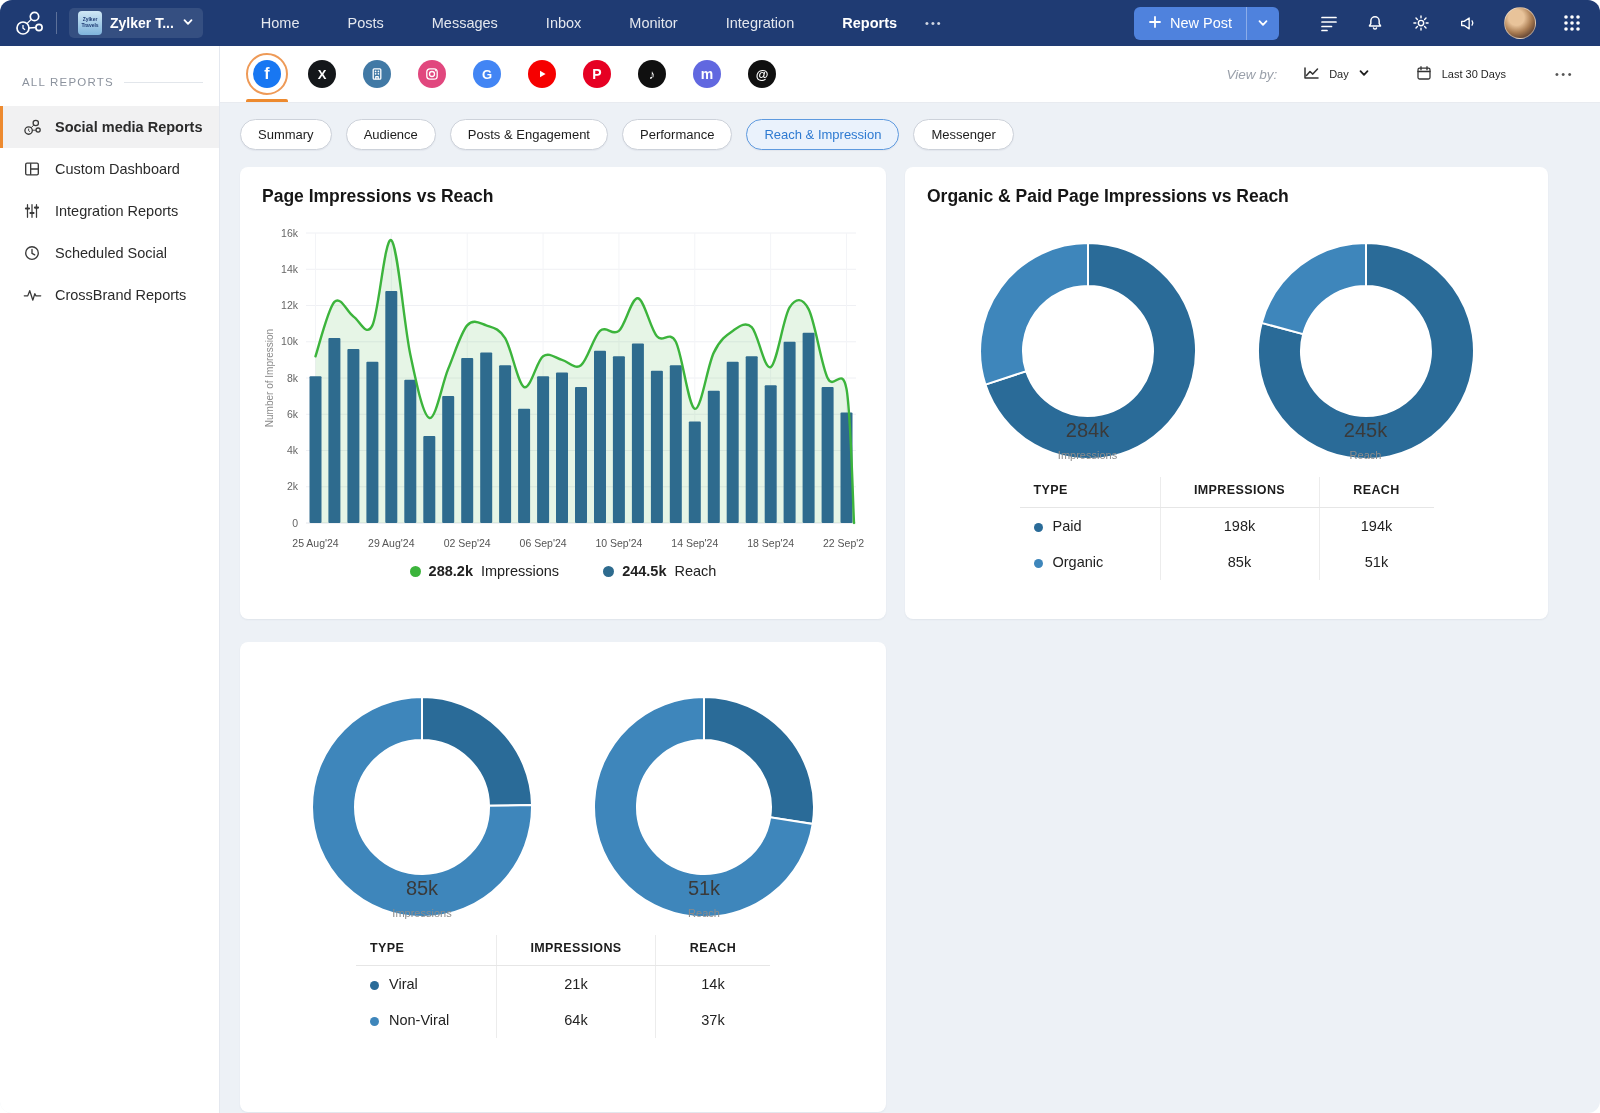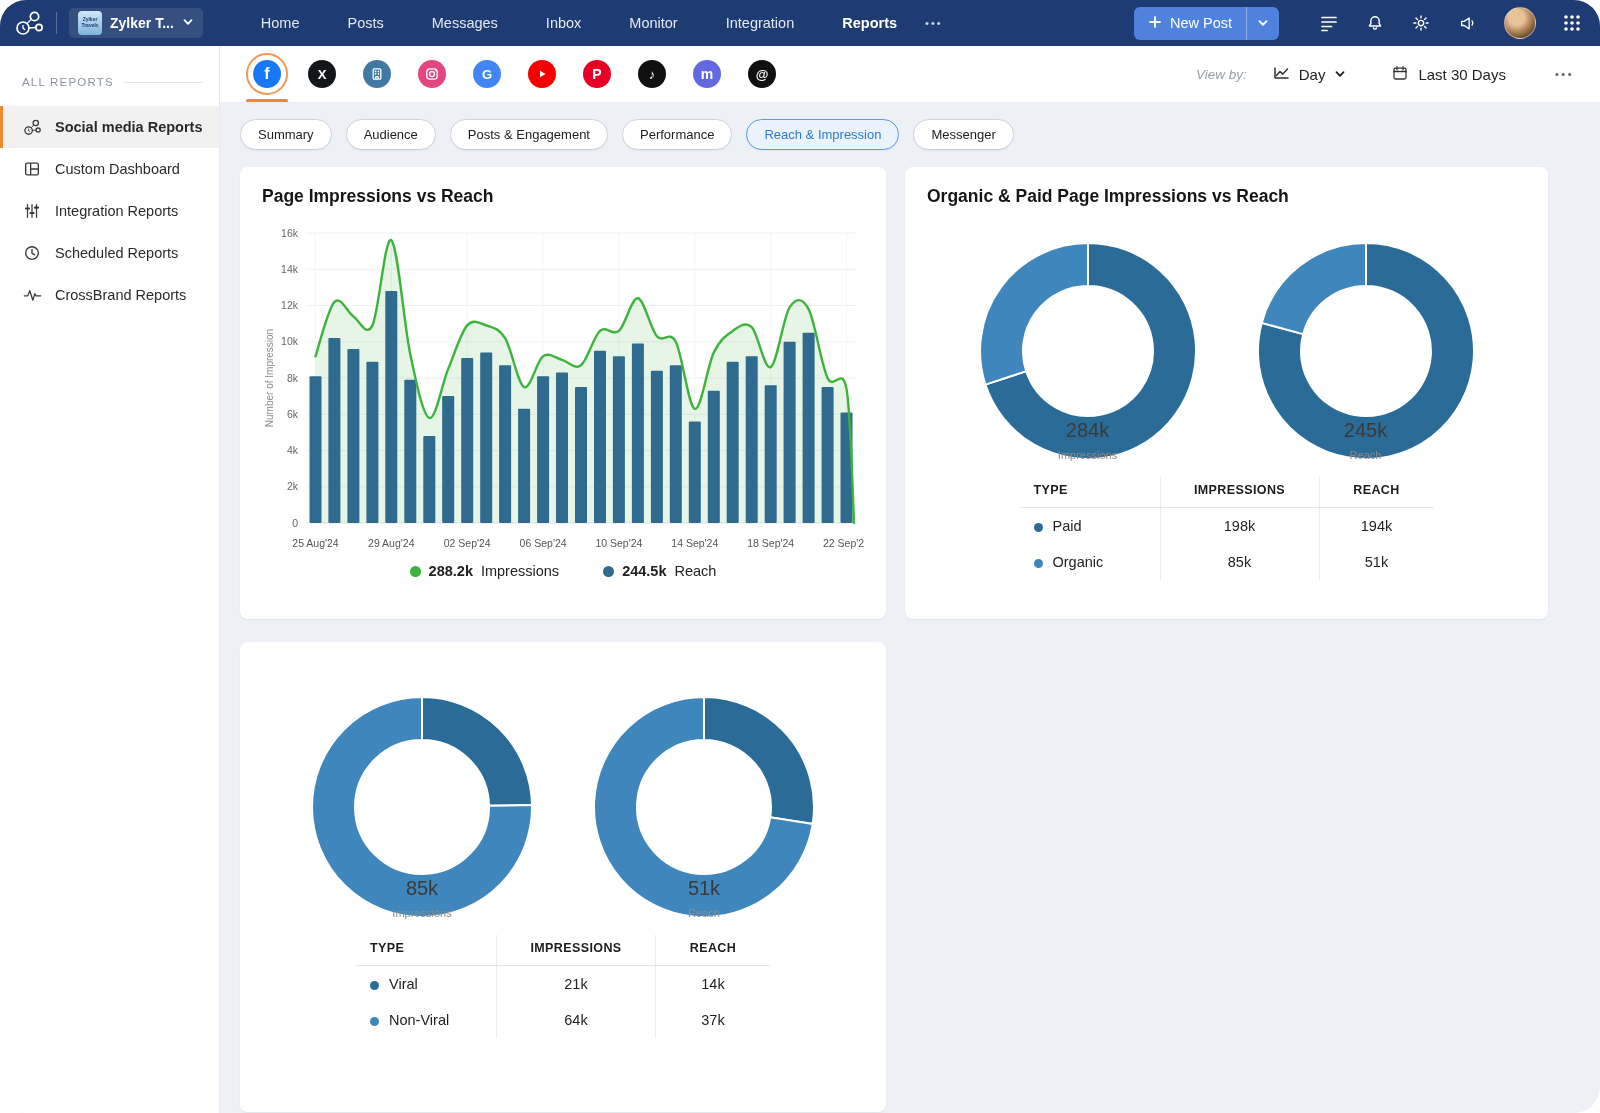--- a/index.html
+++ b/index.html
@@ -1,16 +1,16 @@
 <!DOCTYPE html>
 <html><head>
 <meta charset="utf-8">
 <style>
   html,body{margin:0;padding:0;background:#fff;}
-  .page{position:relative;width:1600px;height:1113px;border-radius:26px;overflow:hidden;
+  .page{position:relative;width:1600px;height:1113px;border-radius:12px;overflow:hidden;
         background:#EDF1F6;font-family:"Liberation Sans","DejaVu Sans",sans-serif;
         -webkit-font-smoothing:antialiased;}
   
   .navbar{height:46px;background:#1F3B73;display:flex;align-items:center;color:#fff;
           padding:0 18px 0 14px;box-sizing:border-box;}
   .nav-left{display:flex;align-items:center;gap:12px;}
   .logo{display:flex;align-items:center;cursor:pointer;}
   .nav-sep{width:1px;height:22px;background:rgba(255,255,255,.28);}
   .brand-chip{display:flex;align-items:center;gap:8px;background:rgba(255,255,255,.10);
           border:none;border-radius:5px;padding:3px 9px;color:#fff;cursor:pointer;font-family:inherit;}
@@ -51,21 +51,21 @@
   .channel{position:relative;width:46px;display:flex;align-items:center;justify-content:center;cursor:pointer;}
   .ring{width:38px;height:38px;border:2px solid transparent;border-radius:50%;
           display:flex;align-items:center;justify-content:center;}
   .channel.selected .ring{border-color:#EE9A57;}
   .channel.selected::after{content:"";position:absolute;bottom:0;left:2px;right:2px;height:3px;
           background:#ED8A2F;border-radius:2px 2px 0 0;}
   .channel-circle{width:28px;height:28px;border-radius:50%;display:flex;align-items:center;
           justify-content:center;color:#fff;font-weight:bold;}
   .channel-right{margin-left:auto;display:flex;align-items:center;}
   .viewby-label{font-style:italic;color:#9AA0AA;font-size:13.5px;margin-right:4px;}
-  .ctrl{display:flex;align-items:center;gap:9px;font-size:15px;color:#1f1f1f;cursor:pointer;
+  .ctrl{display:flex;align-items:center;gap:9px;font-size:11px;color:#1f1f1f;cursor:pointer;
           padding:0 22px;height:100%;background:none;border:none;font-family:inherit;}
   .vdiv{width:1px;background:#E7EAEF;}
   .more-btn{padding:0 26px;color:#555;font-size:11px;letter-spacing:2.5px;}
   
   .content{flex:1;padding:16px 0 0 20px;box-sizing:border-box;overflow:hidden;}
   .tabs{display:flex;gap:14px;margin-bottom:17px;}
   .tab{border:1px solid #CDD2DA;background:#fff;border-radius:17px;padding:7px 17px;font-size:13px;
           color:#1d1d1d;cursor:pointer;box-shadow:0 1px 1px rgba(30,40,70,.05);font-family:inherit;}
   .tab.active{color:#2E7AD1;border-color:#5E9ADF;background:#EAF2FC;}
   .cards-row{display:flex;gap:19px;align-items:flex-start;}
@@ -225,21 +225,21 @@
             </span>
             <span>Integration Reports</span>
           </div>
           <div class="side-item">
             <span class="side-icon">
               <svg width="18" height="18" viewBox="0 0 20 20" fill="none" stroke="#3a3a3a" stroke-width="1.5" stroke-linecap="round">
                 <circle cx="10" cy="10" r="7"></circle>
                 <path d="M10 6v4.3l3 1.8"></path>
               </svg>
             </span>
-            <span>Scheduled Reports</span>
+            <span>Scheduled Social</span>
           </div>
           <div class="side-item">
             <span class="side-icon">
               <svg width="19" height="16" viewBox="0 0 22 16" fill="none" stroke="#3a3a3a" stroke-width="1.5" stroke-linecap="round" stroke-linejoin="round">
                 <path d="M1.5 9h4l2.3-6 3.6 11 2.3-7.5 1.3 2.5h5.5"></path>
               </svg>
             </span>
             <span>CrossBrand Reports</span>
           </div>
         </div>

